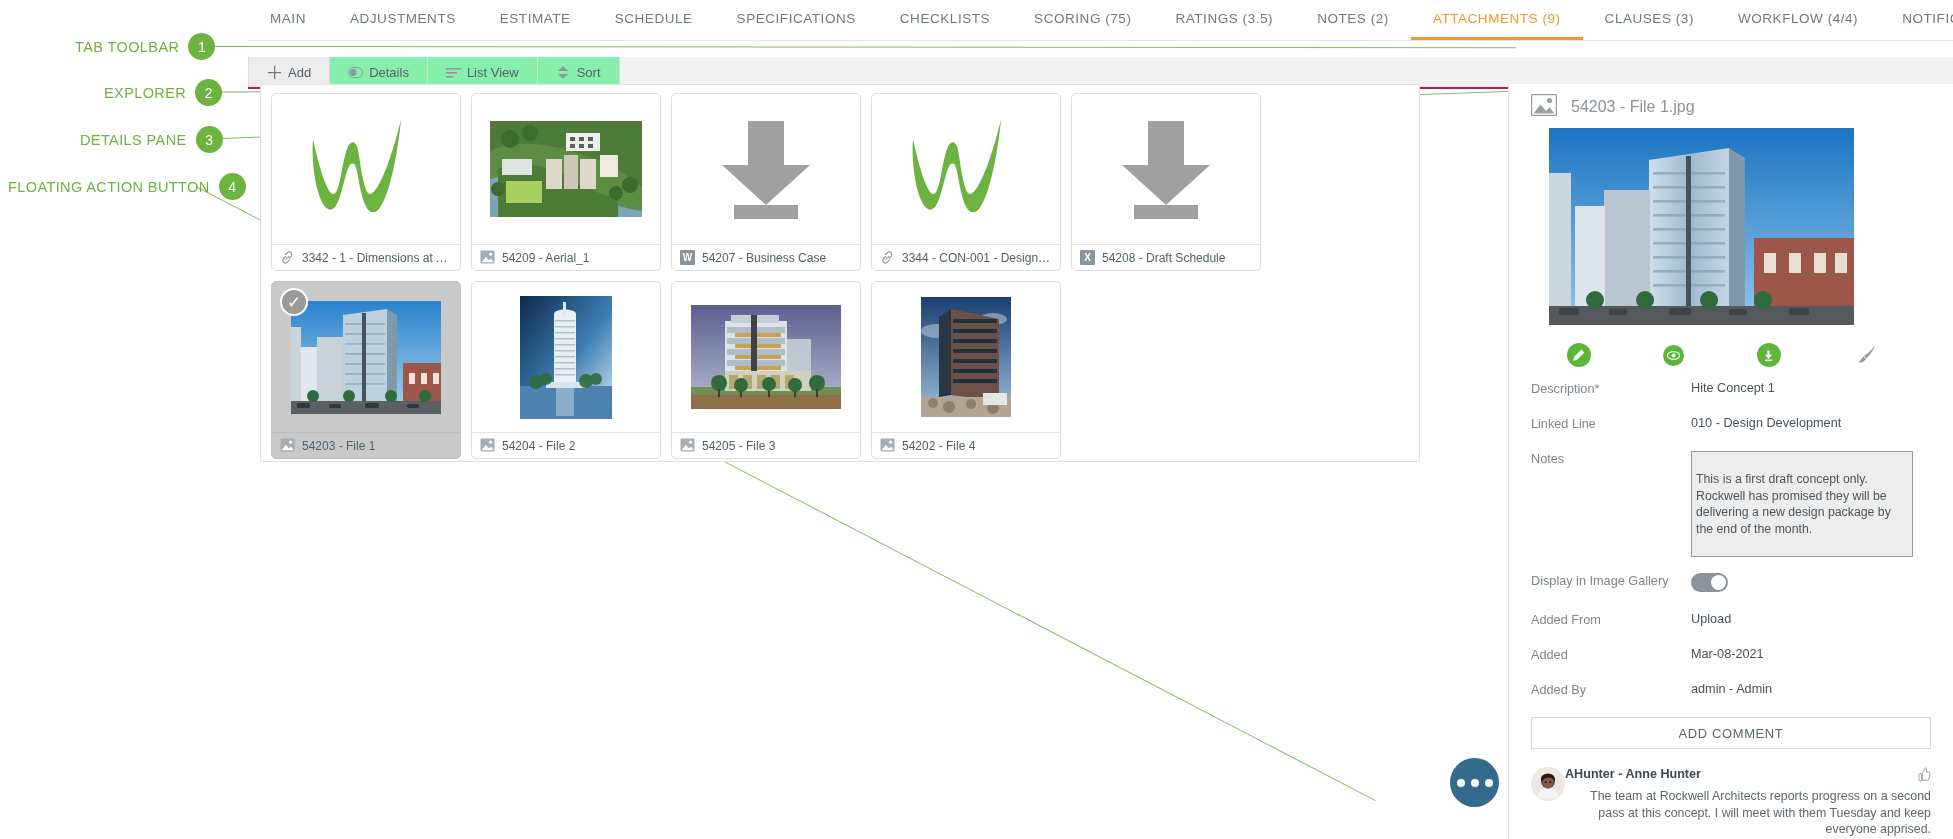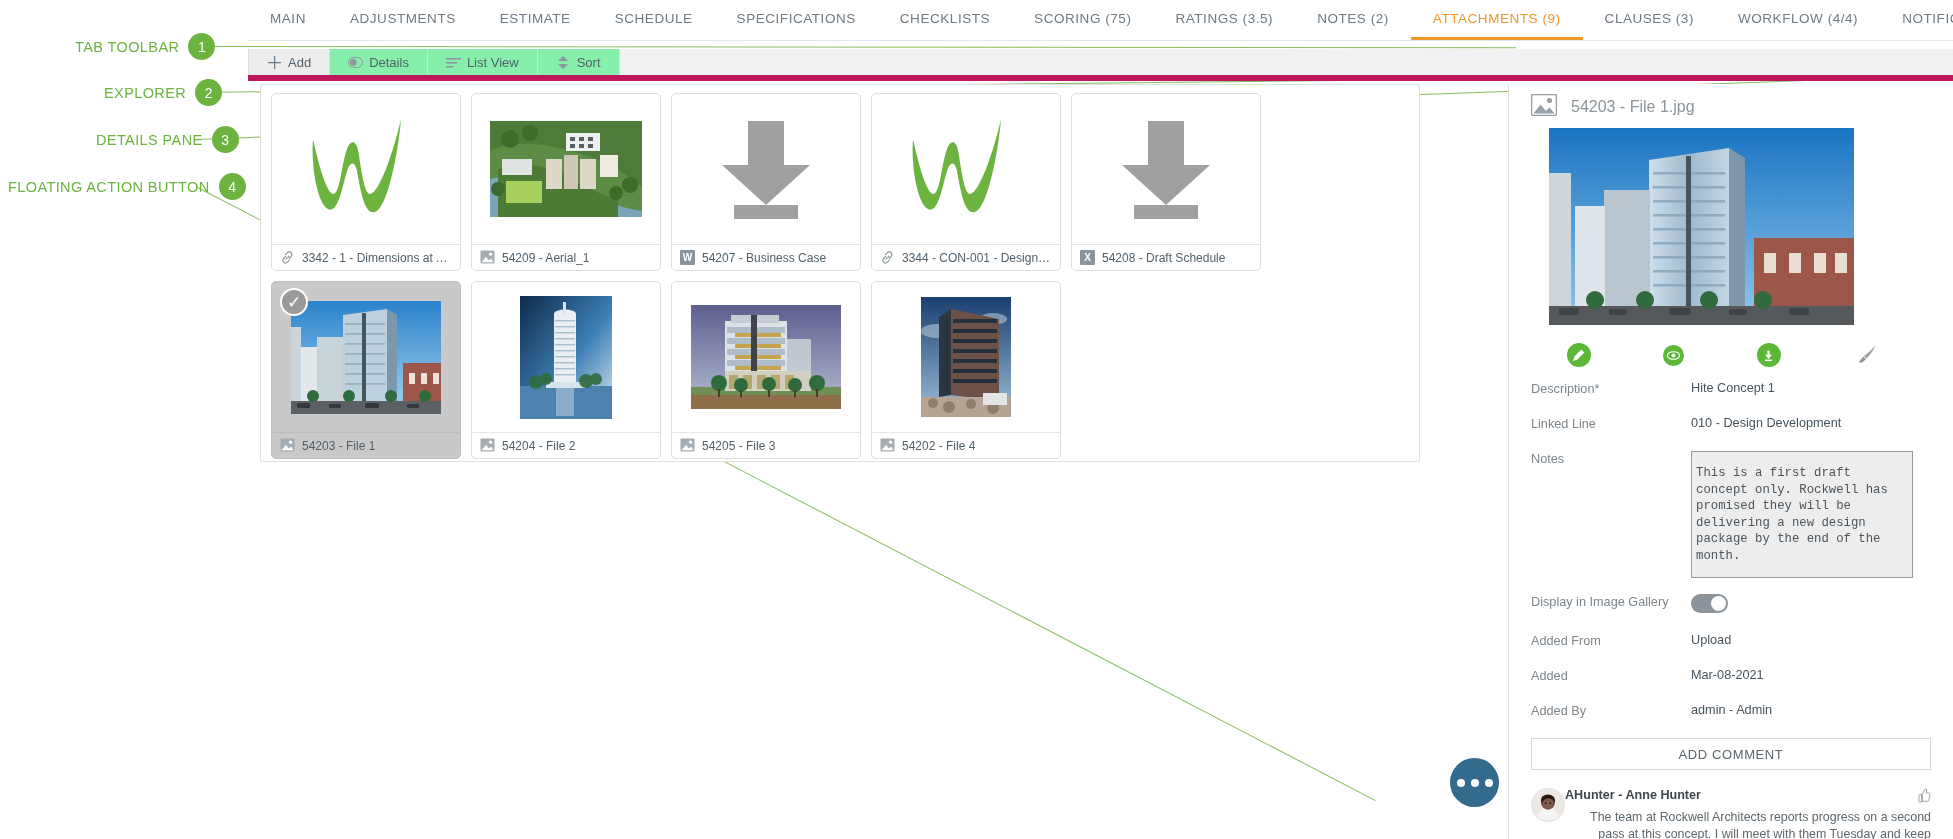--- a/index.html
+++ b/index.html
@@ -36,22 +36,22 @@
   .tab {
     display: flex; align-items: center; justify-content: center;
     padding: 16px 22px; font-size: 13.5px; letter-spacing: .55px;
     color: #6d7a85; white-space: nowrap; cursor: pointer;
     border-bottom: 3px solid transparent;
   }
   .tab.active { color: #f0972a; border-bottom-color: #f0972a; }
 
   
   #toolbar {
-    position: absolute; left: 248px; top: 49px; width: 1705px; height: 32px;
-    background: #f2f2f2; border-bottom: 6px solid #be185d;
+    position: absolute; left: 248px; top: 57px; width: 1705px; height: 32px;
+    background: #f2f2f2; border-bottom: 2px solid #be185d;
     display: flex; align-items: stretch;
   }
   .tb-btn {
     display: flex; align-items: center; gap: 6px;
     padding: 0 18px; font-size: 13px; color: #53616c;
     border-right: 1px solid #dcdcdc; cursor: pointer;
     background: #86efac; white-space: nowrap;
   }
   .tb-btn:first-child { border-left: 1px solid #dcdcdc; background:#ececec; }
   .tb-ico { display: inline-flex; width: 15px; height: 15px; align-items: center; justify-content: center; color: #7d8a93; }
@@ -96,23 +96,22 @@
   .d-preview { width: 305px; height: 197px; margin: 0 auto 0 18px; overflow: hidden; position: relative; }
   .d-actions { display: flex; align-items: center; margin: 18px 0 14px 0; padding-right: 20px; }
   .d-actions > * { flex: 1; display: flex; justify-content: center; }
   .circ { width: 24px; height: 24px; border-radius: 50%; background: #5cb739;
           display: flex; align-items: center; justify-content: center; color: #fff; cursor: pointer; }
   .d-row { display: flex; align-items: flex-start; margin-bottom: 20px; font-size: 12.7px; }
   .d-lbl { width: 160px; flex: none; color: #7d868d; padding-top: 1px; }
   .d-val { color: #47535c; }
   .notes-box {
     width: 222px; min-height: 88px; border: 1px solid #9a9a9a; background: #ededed;
-    color: #4a555d; font-size: 12.3px; line-height: 16.5px; padding: 13px 4px;
+    color: #4a555d; font-size: 12.3px; line-height: 16.5px; padding: 19px 4px;
     white-space: pre-wrap;
-    font-family: Liberation Mono, monospace;
   }
   .toggle { width: 37px; height: 19px; border-radius: 10px; background: #8c9399; position: relative; cursor: pointer; }
   .toggle::after { content:""; position:absolute; right:2px; top:2px; width:15px; height:15px; border-radius:50%; background:#fff; }
   .addcomment {
     width: 100%; height: 32px; border: 1px solid #d6d6d6; background: #fff;
     color: #5a666e; font-size: 13px; letter-spacing: .6px; cursor: pointer;
     display: flex; align-items: center; justify-content: center; margin: 4px 0 14px 0;
     font-family: "Liberation Sans", sans-serif;
   }
   .comment { display: flex; gap: 0; padding-top: 4px; text-align: right; }
@@ -141,21 +140,21 @@
   <div class="leader" style="left:196px; top:186px; width:1330px; transform:rotate(27.5deg);"></div>
 
   <div class="callout" style="left:75px; top:33px;">
     <span class="callout-label">TAB TOOLBAR</span>
     <span class="callout-badge">1</span>
   </div>
   <div class="callout" style="left:104px; top:79px;">
     <span class="callout-label">EXPLORER</span>
     <span class="callout-badge">2</span>
   </div>
-  <div class="callout" style="left:96px; top:126px;">
+  <div class="callout" style="left:80px; top:126px;">
     <span class="callout-label">DETAILS PANE</span>
     <span class="callout-badge">3</span>
   </div>
   <div class="callout" style="left:8px; top:173px;">
     <span class="callout-label">FLOATING ACTION BUTTON</span>
     <span class="callout-badge">4</span>
   </div>
 
   <div id="tabbar">
       <div class="tab">MAIN</div>

